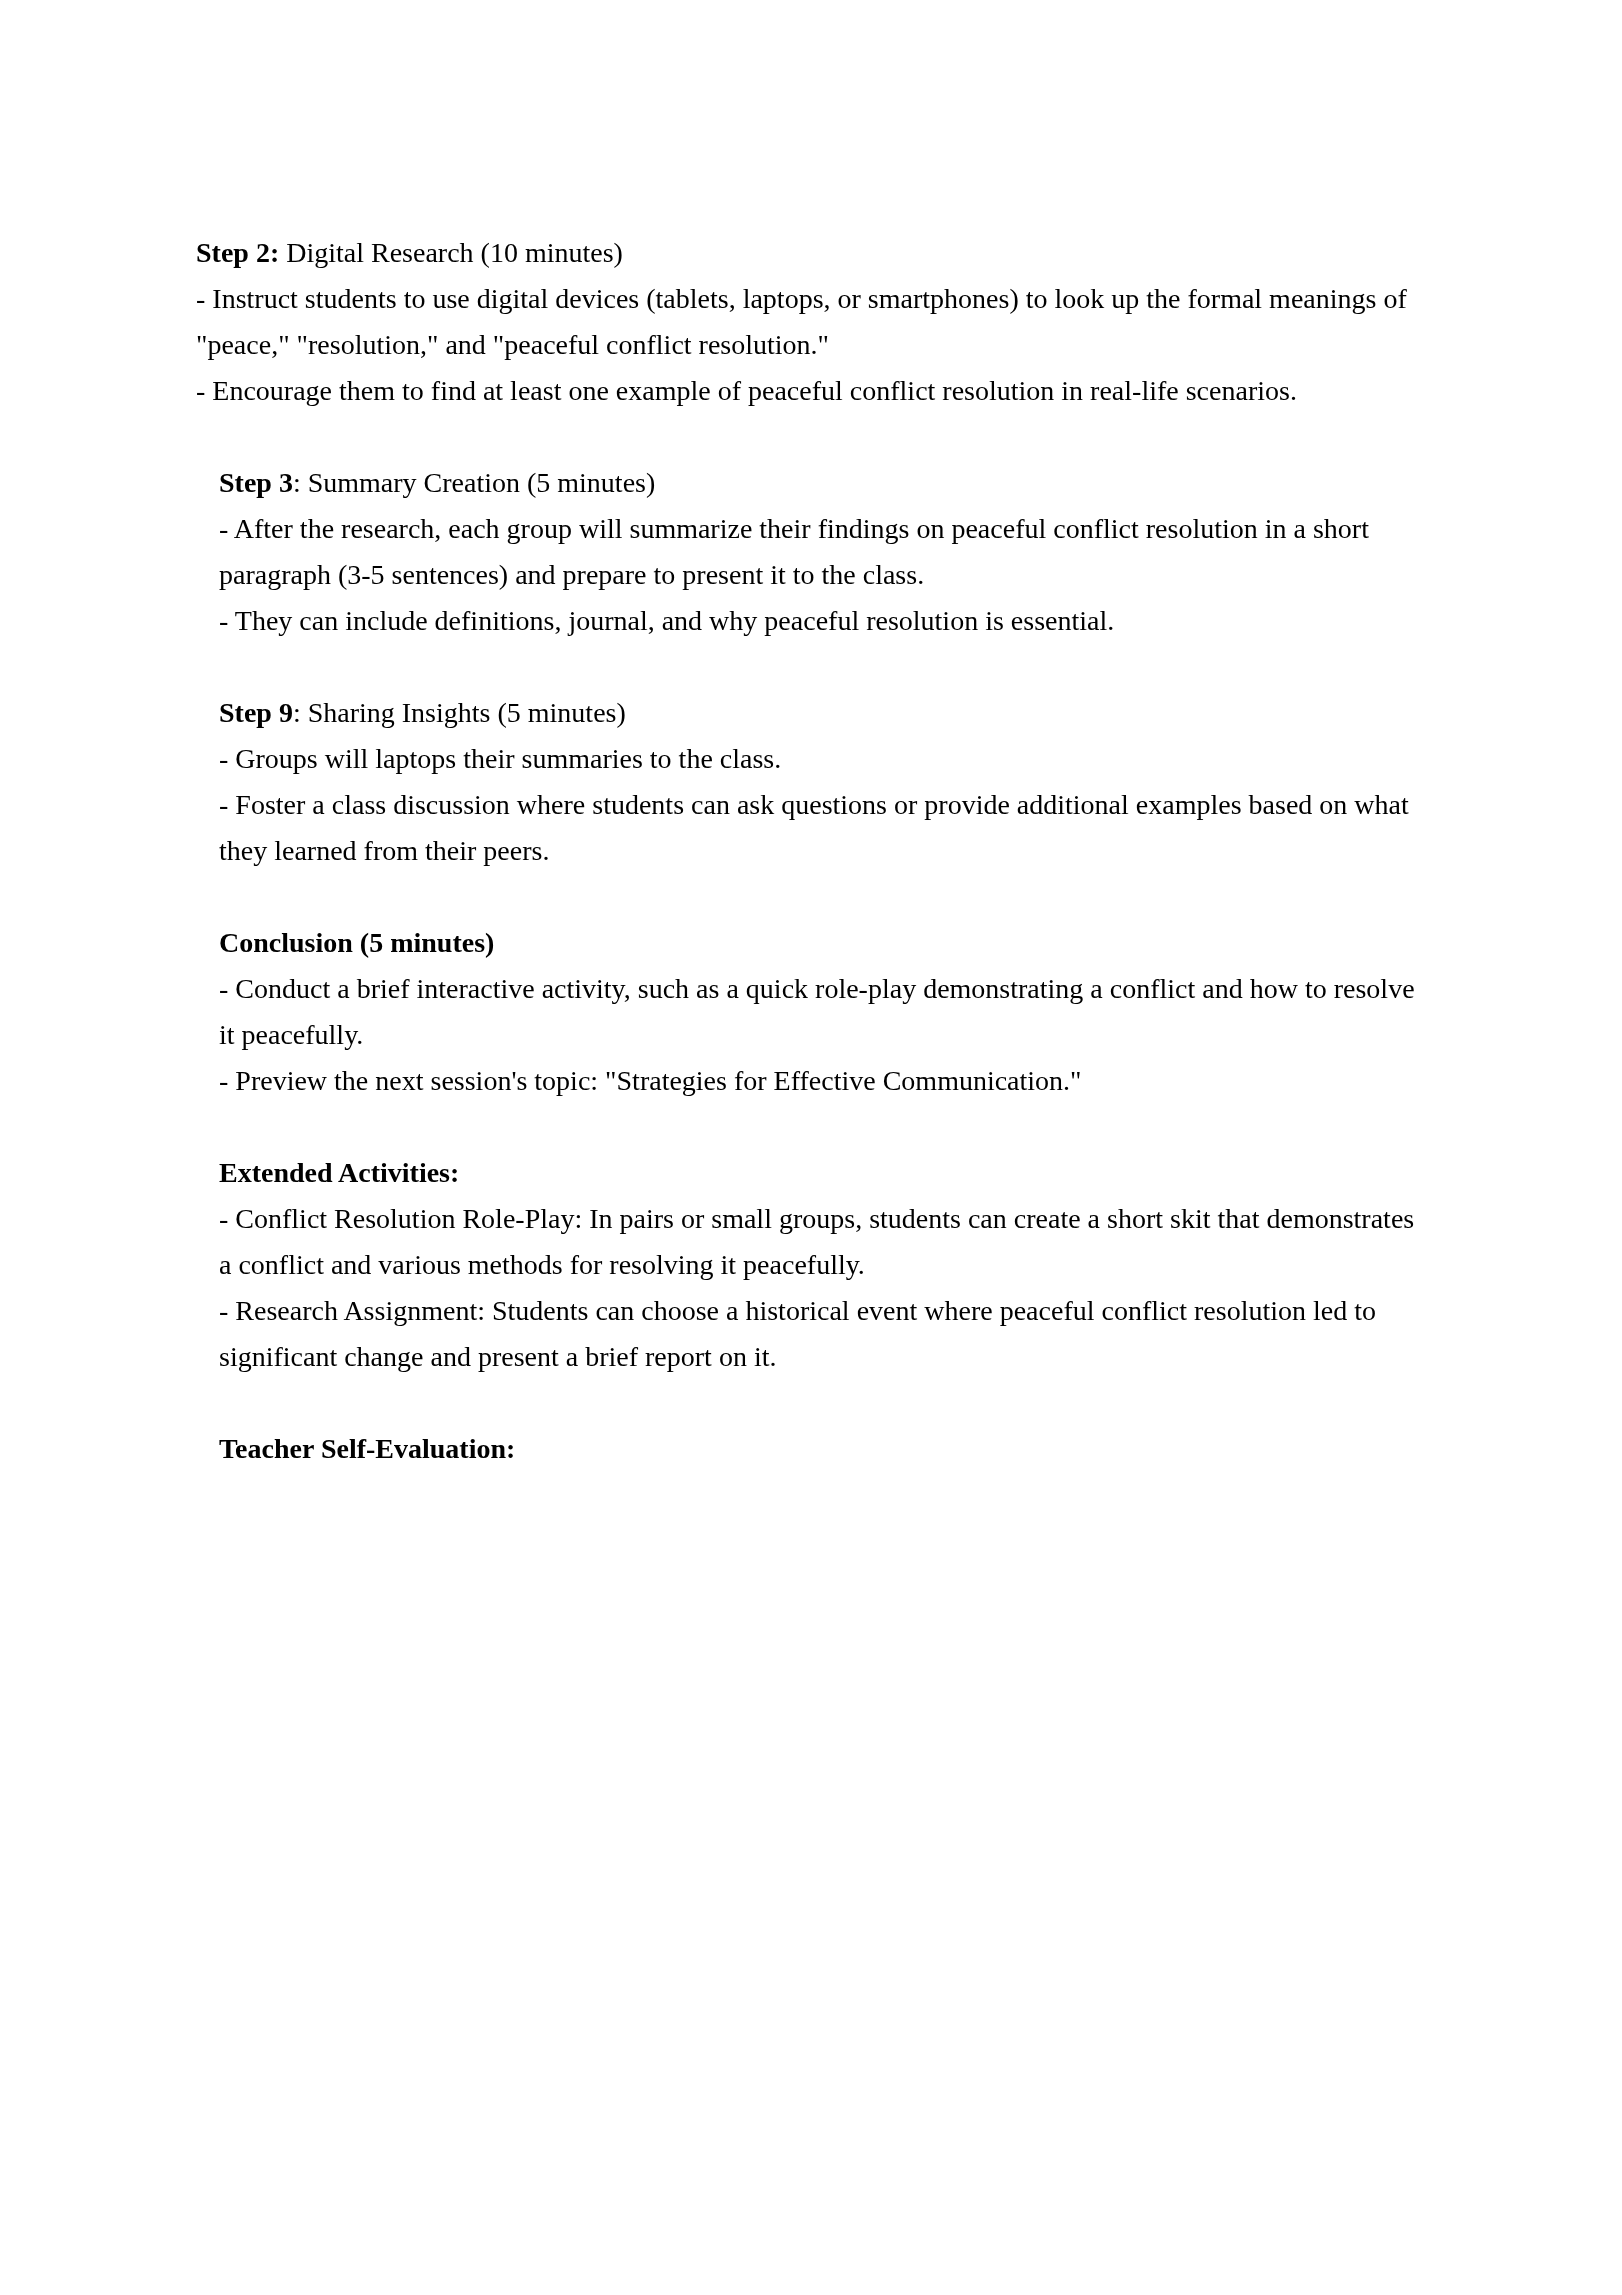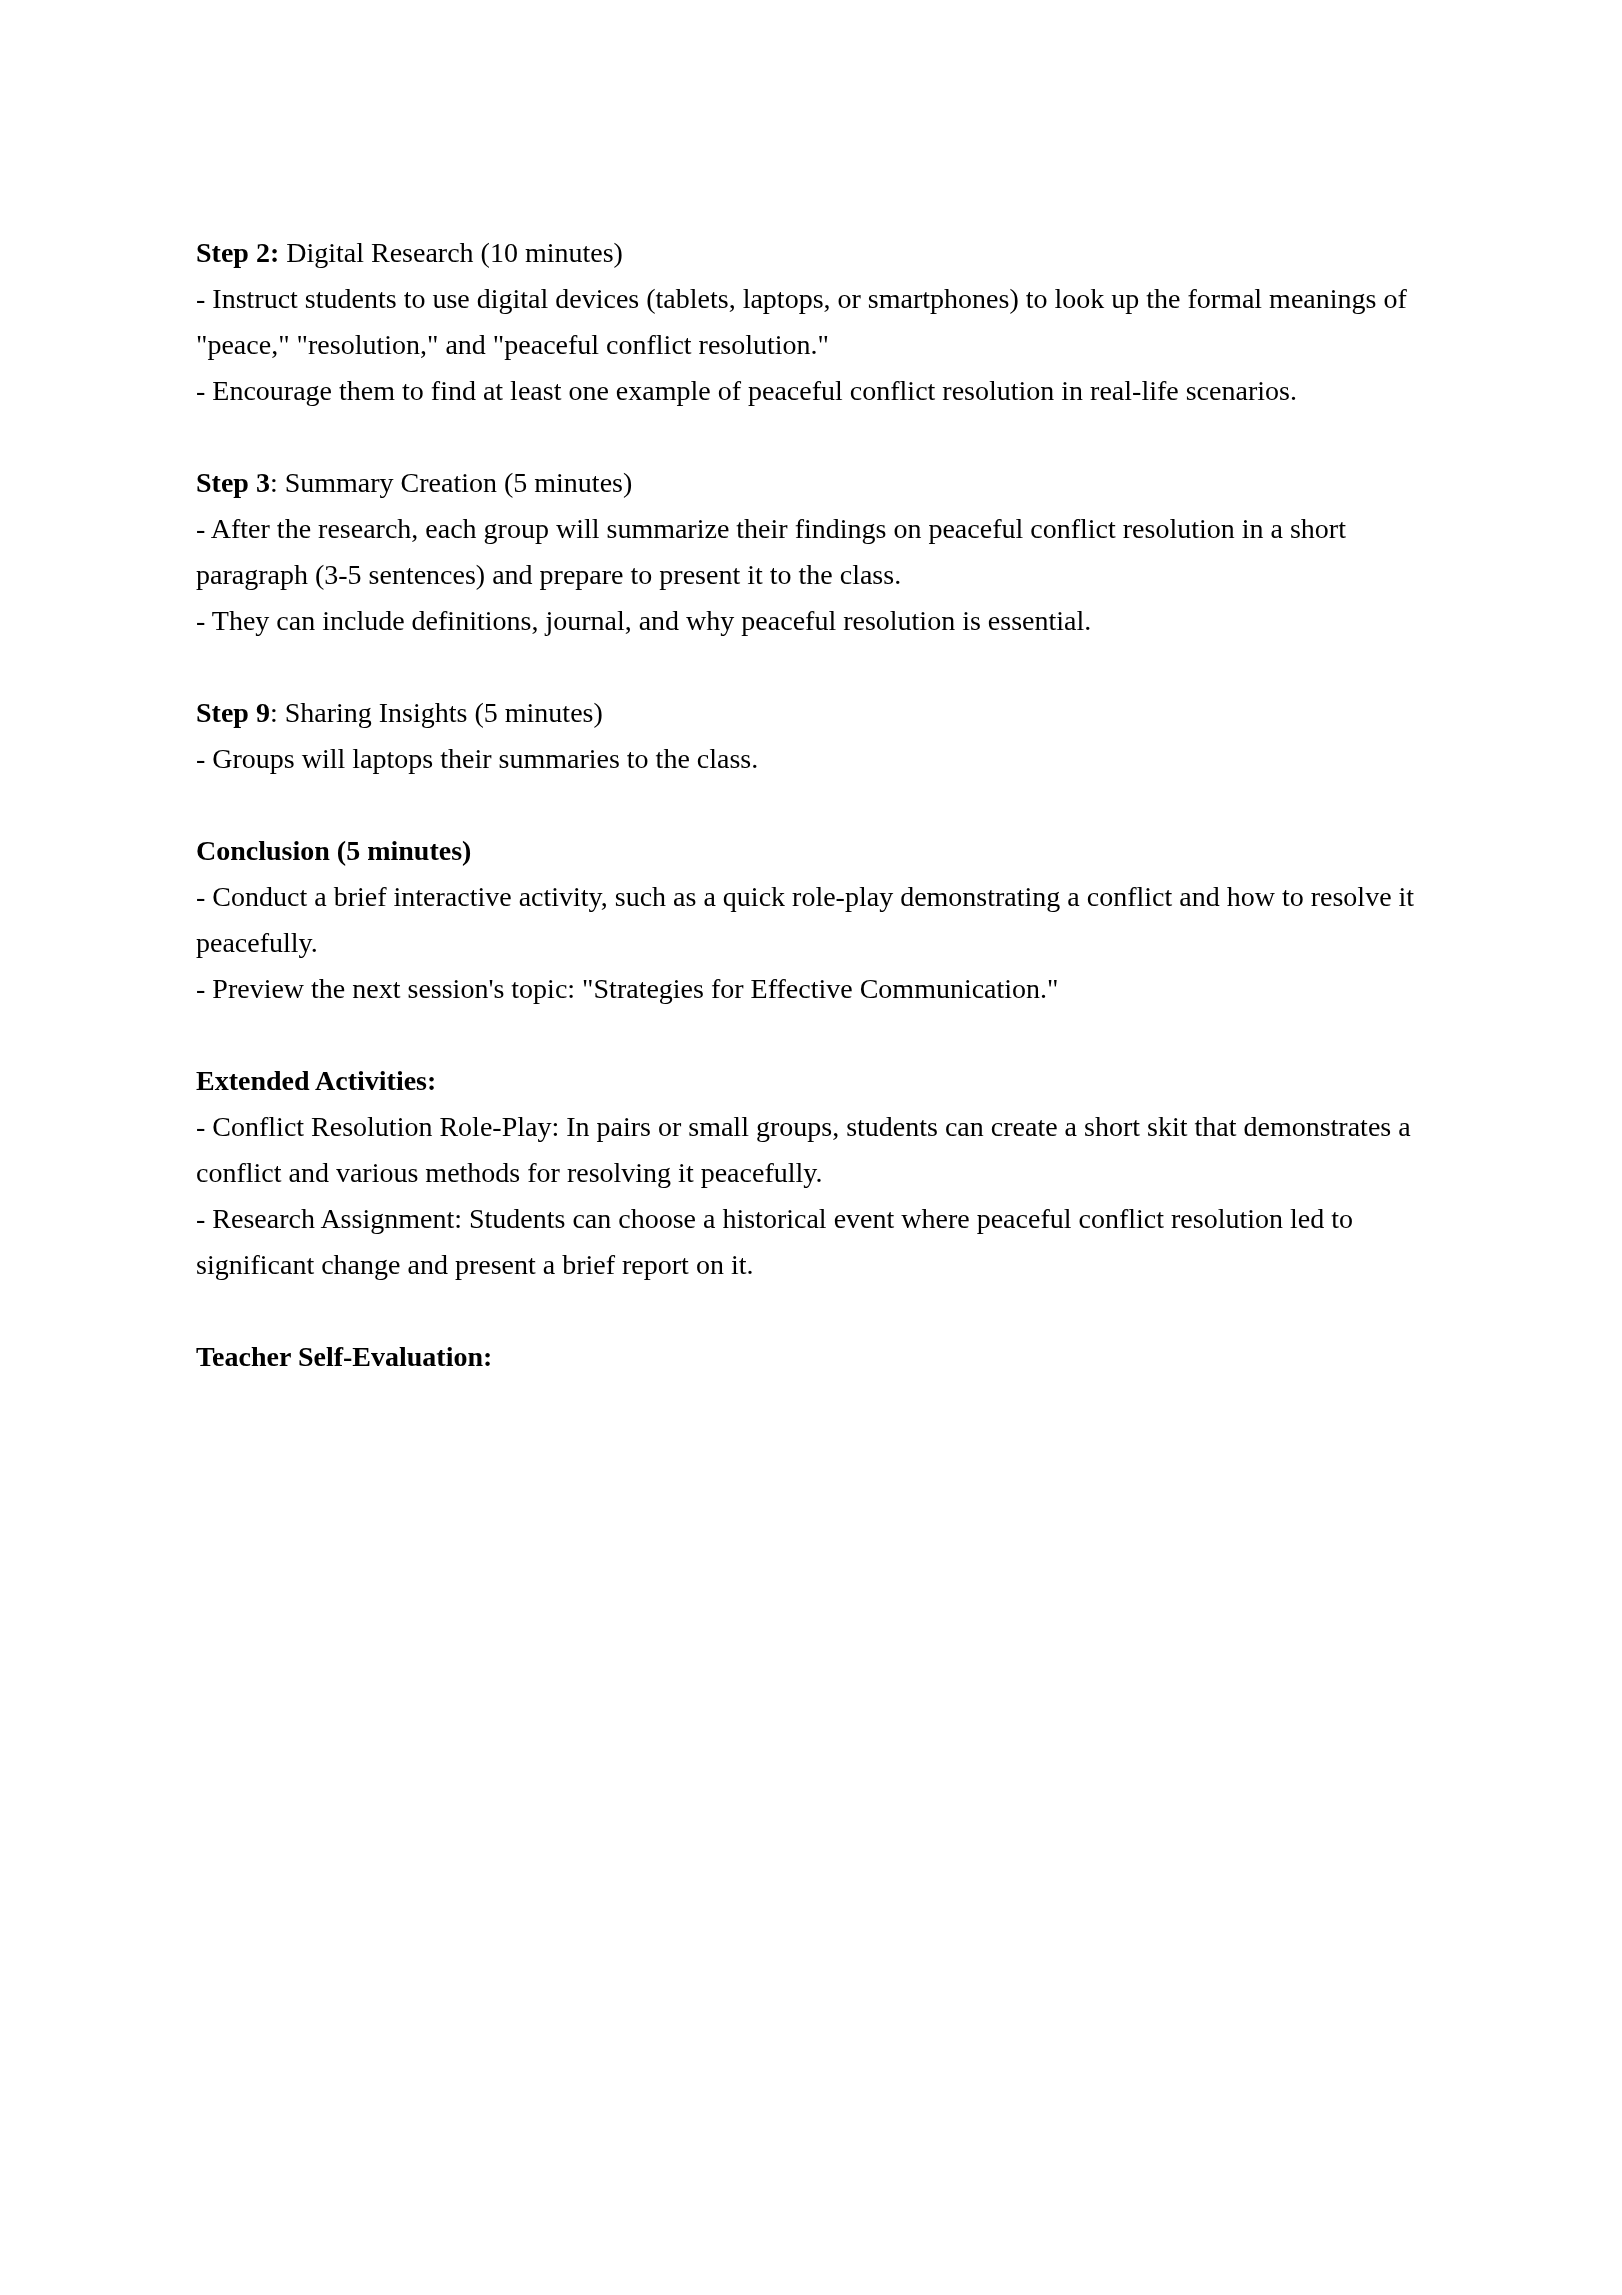--- a/index.html
+++ b/index.html
@@ -25,20 +25,21 @@
     font-family: "Liberation Serif", "DejaVu Serif", serif;
     font-size: 28px;
     line-height: 46px;
     color: #000000;
     text-align: left;
     margin: 0;
     -webkit-font-smoothing: antialiased;
   }
   .block + .block {
     margin-top: 46px;
+    margin-left: 23px;
   }
   .para {
     margin: 0;
     font-family: "Liberation Serif", "DejaVu Serif", serif;
     font-size: 28px;
     line-height: 46px;
     color: #000000;
   }
   .hd {
     font-weight: bold;
@@ -64,20 +65,21 @@
 
     <section class="block">
       <p class="para"><span class="hd">Step 3</span><span class="rest">: Summary Creation (5 minutes)</span></p>
       <p class="para">- After the research, each group will summarize their findings on peaceful conflict resolution in a short paragraph (3-5 sentences) and prepare to present it to the class.</p>
       <p class="para">- They can include definitions, journal, and why peaceful resolution is essential.</p>
     </section>
 
     <section class="block">
       <p class="para"><span class="hd">Step 9</span><span class="rest">: Sharing Insights (5 minutes)</span></p>
       <p class="para">- Groups will laptops their summaries to the class.</p>
+      <p class="para">- Foster a class discussion where students can ask questions or provide additional examples based on what they learned from their peers.</p>
     </section>
 
     <section class="block">
       <p class="para heading-line"><span class="hd">Conclusion (5 minutes)</span></p>
       <p class="para">- Conduct a brief interactive activity, such as a quick role-play demonstrating a conflict and how to resolve it peacefully.</p>
       <p class="para">- Preview the next session's topic: "Strategies for Effective Communication."</p>
     </section>
 
     <section class="block">
       <p class="para heading-line"><span class="hd">Extended Activities:</span></p>

